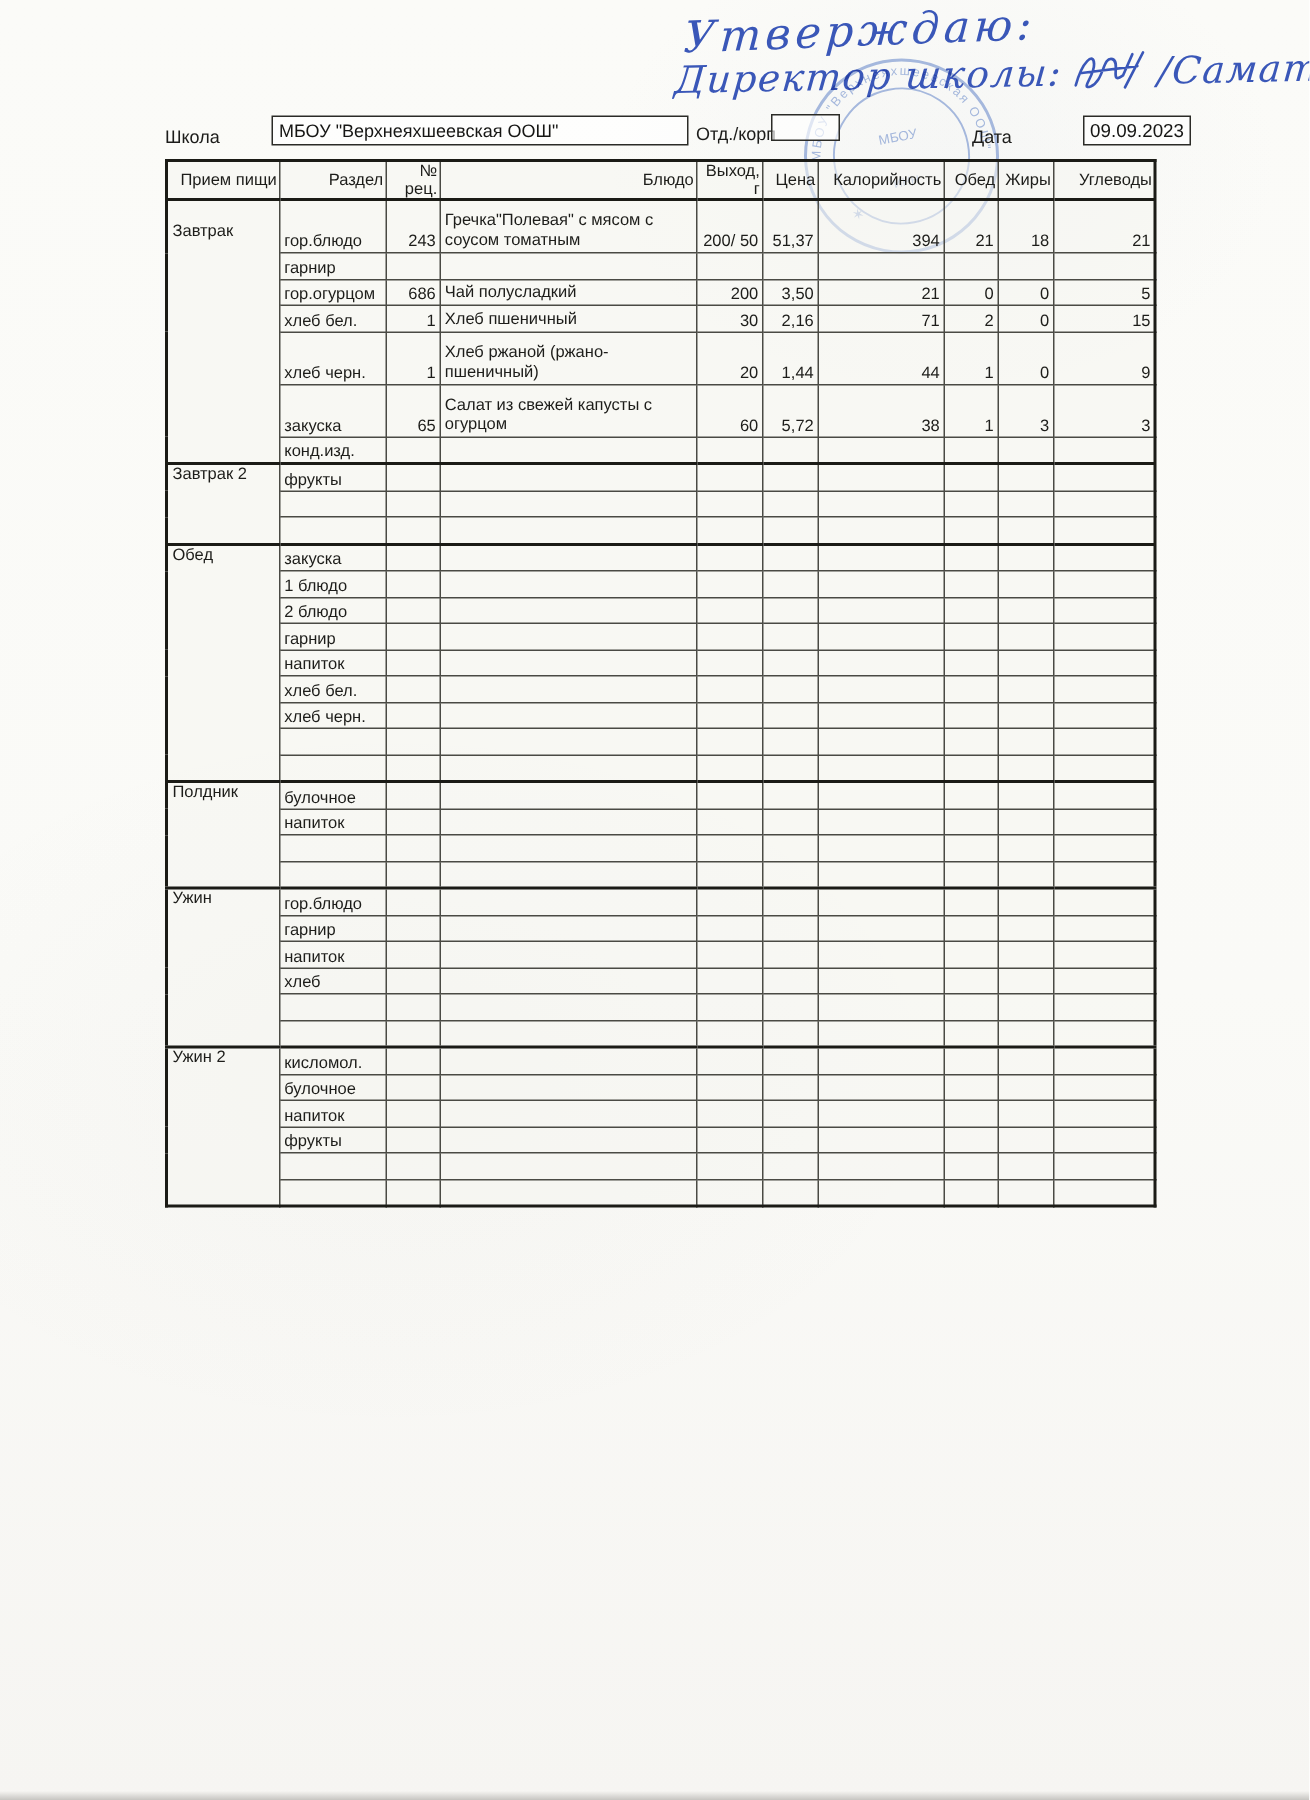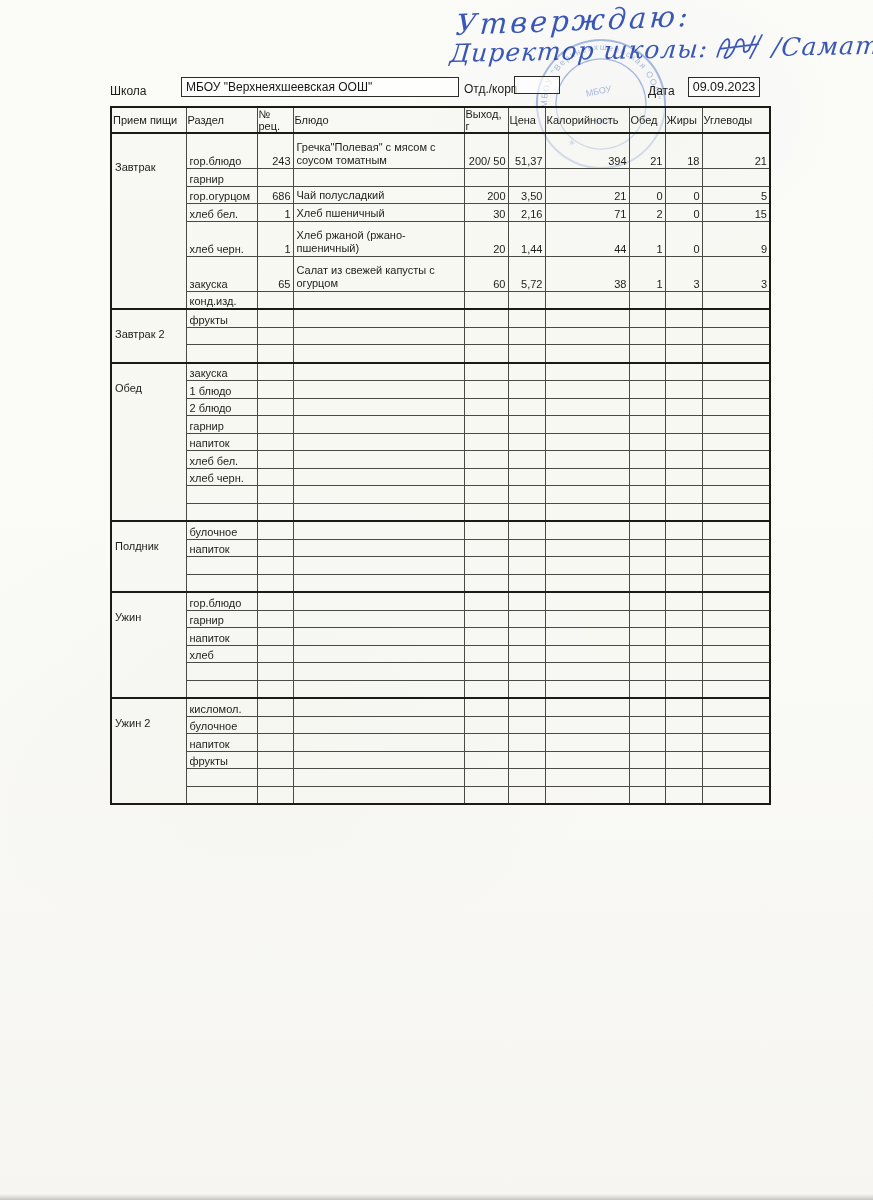--- a/index.html
+++ b/index.html
@@ -22,34 +22,34 @@
   .sig{flex:0 0 auto;}
   
   .stamp{position:absolute;left:531px;top:34px;opacity:.55;mix-blend-mode:multiply;
          transform:rotate(-11deg);}
   
   .lbl{position:absolute;font-size:12px;color:#1c1c1a;}
   .box{position:absolute;border:1px solid #2b2b27;background:rgba(255,255,255,0.65);
        font-size:12px;color:#161614;line-height:18px;}
   #school-box{left:181px;top:77px;width:272px;height:18px;padding-left:4px;}
   #dept-box{left:514px;top:76px;width:44px;height:16px;}
-  #date-box{left:688px;top:77px;width:70px;height:18px;text-align:center;font-size:12.5px;}
+  #date-box{left:722px;top:77px;width:70px;height:18px;text-align:center;font-size:12.5px;}
   
   .menu{position:absolute;left:110px;top:106px;border-collapse:collapse;table-layout:fixed;
         width:659px;font-size:11px;color:#1d1d1a;border:2px solid #1b1b16;
         background:rgba(246,245,241,0.55);}
   .menu th{border:1px solid #4a4a44;border-bottom:2px solid #1b1b16;height:17px;
-           font-weight:normal;text-align:left;padding:0 1px;overflow:hidden;}
+           font-weight:normal;text-align:right;padding:0 1px;overflow:hidden;}
   .menu td{border:1px solid #4a4a44;height:15.5px;vertical-align:bottom;
            padding:0 2px 1px 3px;overflow:hidden;line-height:12px;}
   .menu tr.tall td{height:33px;}
   .menu tr.sec-first td{border-top:2px solid #1b1b16;}
   .menu td.num{text-align:right;padding-right:2px;padding-left:1px;}
-  .menu td.meal{vertical-align:top;padding-top:18px;}
-  .menu td.meal.meal-pad{padding-top:27px;}
+  .menu td.meal{vertical-align:top;padding-top:0;}
+  .menu td.meal.meal-pad{padding-top:14px;}
   .menu td.dish{line-height:13px;}
 </style>
 </head>
 <body>
 
 <div class="page">
 
   <div id="hw1" class="hw">Утверждаю:</div>
   <div id="hw2" class="hw">
     <span>Директор школы:</span>

